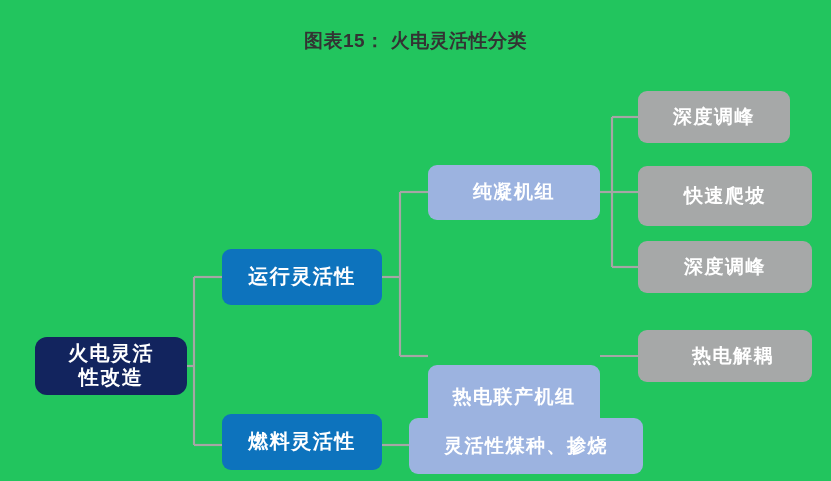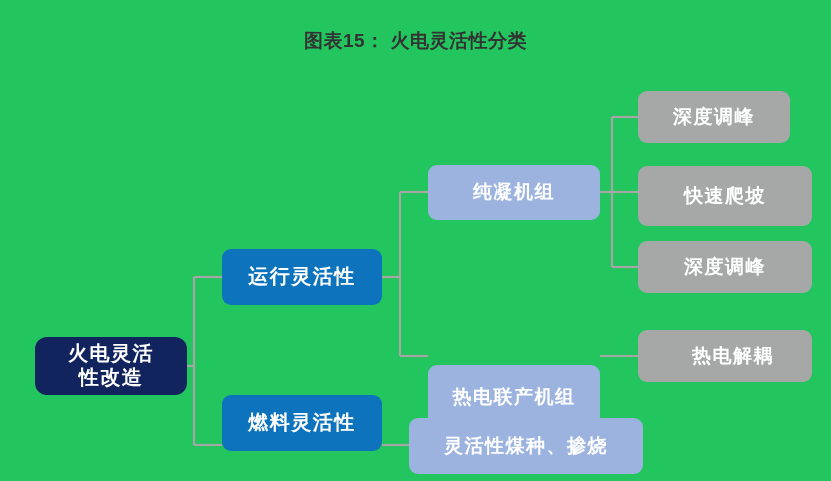--- a/index.html
+++ b/index.html
@@ -104,21 +104,21 @@
 
       <path d="M382,445 L409,445"></path>
     </g>
   </svg>
 
   <div class="node root" style="left:35px; top:337px; width:152px; height:58px;">火电灵活
 性改造</div>
 
   <div class="node lvl2" style="left:222px; top:249px; width:160px; height:56px;">运行灵活性</div>
 
-  <div class="node lvl2" style="left:222px; top:395px; width:160px; height:56px;">燃料灵活性</div>
+  <div class="node lvl2" style="left:222px; top:414px; width:160px; height:56px;">燃料灵活性</div>
 
   <div class="node lvl3" style="left:428px; top:165px; width:172px; height:55px;">纯凝机组</div>
 
   <div class="node lvl3" style="left:428px; top:329px; width:172px; height:64px;margin-top:36px;">热电联产机组</div>
 
   <div class="node lvl3" style="left:409px; top:418px; width:234px; height:56px;text-align:center;">灵活性煤种、掺烧</div>
 
   <div class="node leaf" style="left:638px; top:91px; width:152px; height:52px;">深度调峰</div>
 
   <div class="node leaf" style="left:638px; top:166px; width:174px; height:60px;">快速爬坡</div>

